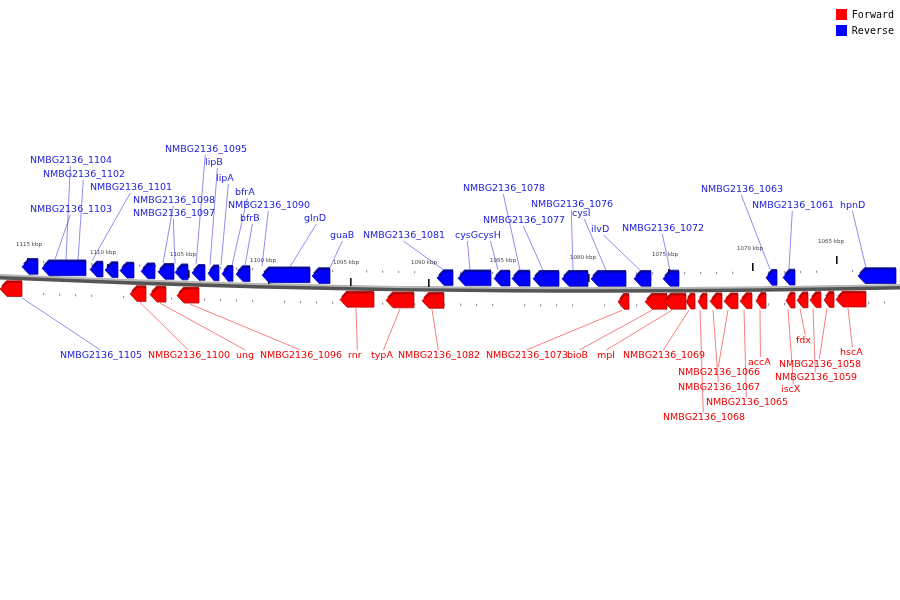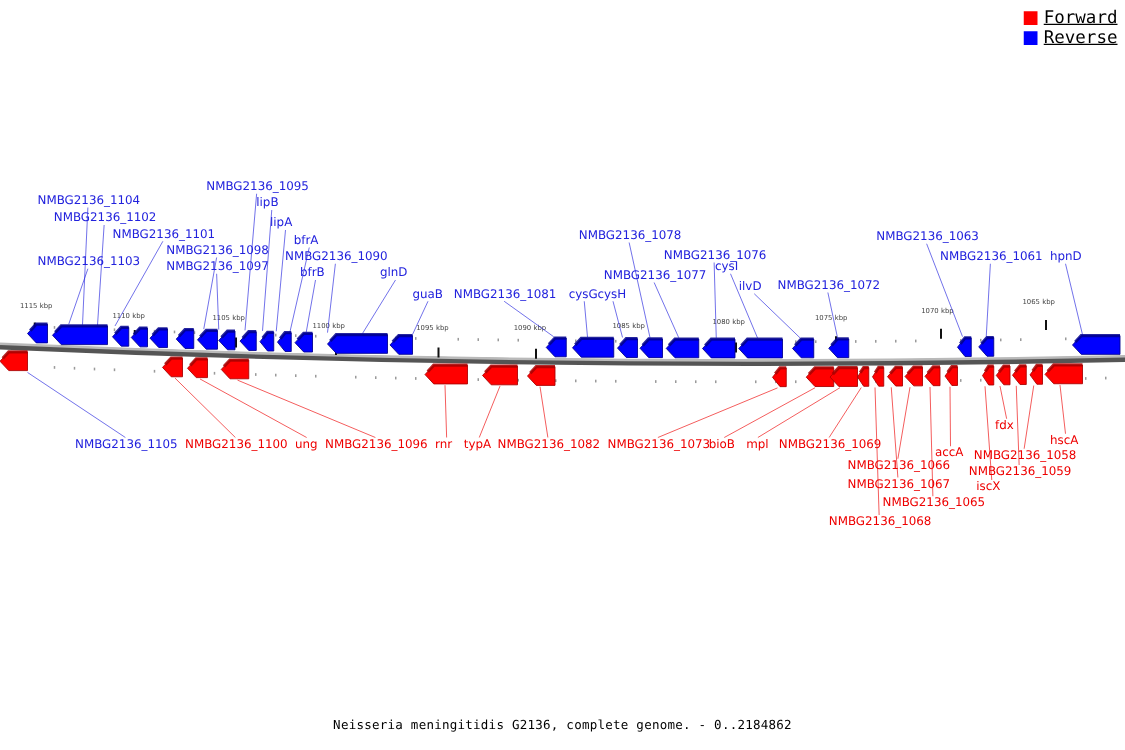--- a/index.html
+++ b/index.html
@@ -12,21 +12,21 @@
   }
   #stage{position:absolute;left:0;top:0;width:900px;height:600px;}
   svg#map{position:absolute;left:0;top:0;width:900px;height:600px;display:block;}
 
   
   .legend{position:absolute;right:6px;top:8px;}
   .legend-row{display:flex;align-items:center;height:13px;margin-bottom:3px;}
   .legend-swatch{width:11px;height:11px;margin-right:5px;display:block;}
   .legend-label{
     font-family:"DejaVu Sans Mono","Liberation Mono",monospace;
-    font-size:14px;color:#000;line-height:11px;white-space:nowrap;text-decoration:underline;
+    font-size:10px;color:#000;line-height:11px;white-space:nowrap;
   }
 
   
   .caption{
     position:absolute;left:0;right:0;bottom:14px;text-align:center;
     font-family:"DejaVu Sans Mono","Liberation Mono",monospace;
     font-size:10px;color:#000;letter-spacing:.2px;
   }
 
   
@@ -502,15 +502,14 @@
     <div class="legend-row">
       <span class="legend-swatch" style="background: rgb(255, 0, 0);"></span>
       <span class="legend-label">Forward</span>
     </div>
     <div class="legend-row">
       <span class="legend-swatch" style="background: rgb(0, 0, 255);"></span>
       <span class="legend-label">Reverse</span>
     </div>
   </div>
 
-  <div class="caption">Neisseria meningitidis G2136, complete genome. - 0..2184862</div>
 
 </div>
 
 </body></html>

